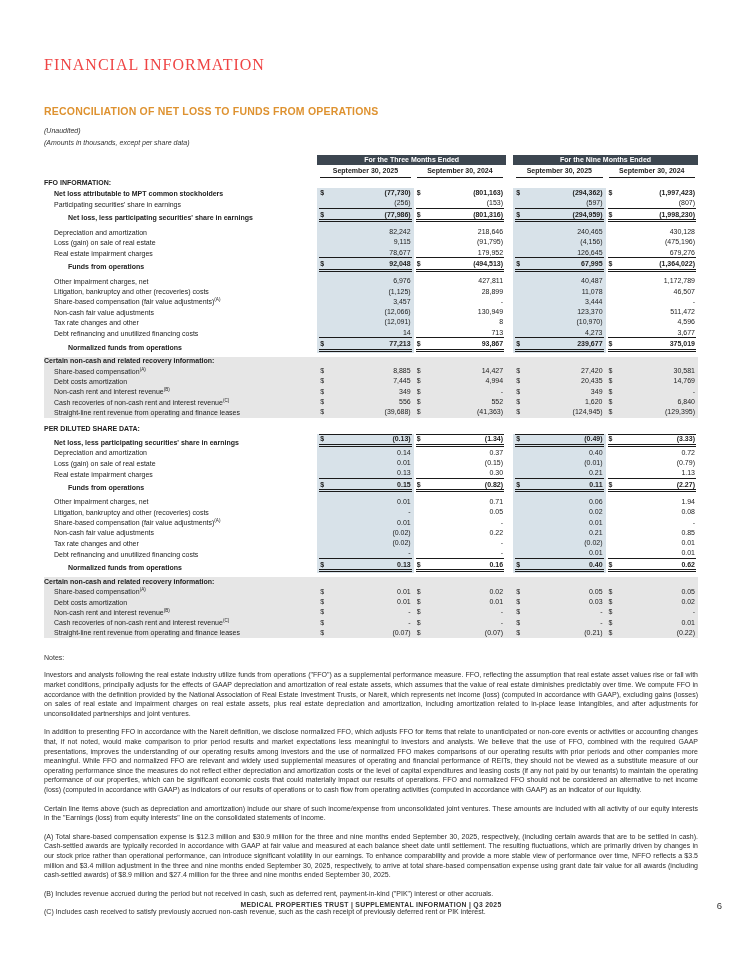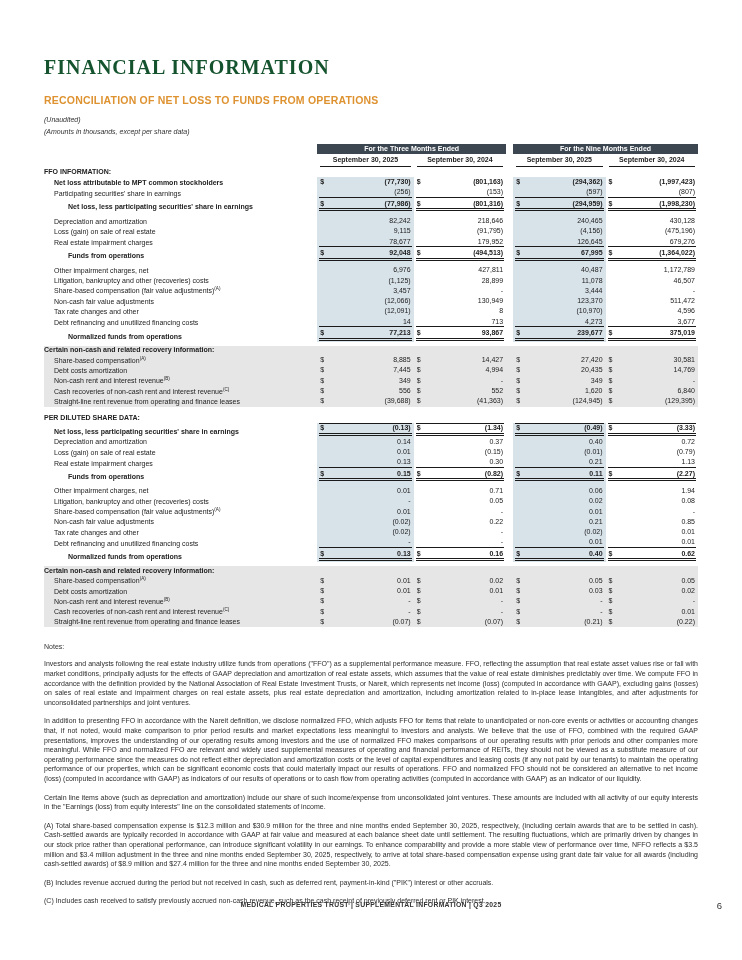--- a/index.html
+++ b/index.html
@@ -1,22 +1,22 @@
 <!DOCTYPE html>
 <html><head>
 <meta charset="utf-8">
 <style>
   * { margin:0; padding:0; box-sizing:border-box; }
   html,body { width:742px; height:960px; background:#ffffff; overflow:hidden;
               font-family:"Liberation Sans", sans-serif; color:#222; }
   .page { position:relative; width:742px; height:960px; padding:56px 44px 0 44px; }
 
-  .doc-title { font-family:"Liberation Serif", serif; font-size:20px; font-weight:700;
-               letter-spacing:1px; color:#14532d; }
-  .section-heading { margin-top:15px; font-size:10.5px; font-weight:bold;
+  .doc-title { font-family:"Liberation Serif", serif; font-size:16px; font-weight:400;
+               letter-spacing:1px; color:#ef4444; }
+  .section-heading { margin-top:31px; font-size:10.5px; font-weight:bold;
                      color:#DE9230; letter-spacing:.2px; }
   .subnote { margin-top:10px; font-size:7px; font-style:italic; color:#333; }
   .subnote + .subnote { margin-top:5px; }
 
   table.ffo { margin-top:9px; width:654px; border-collapse:collapse; table-layout:fixed; }
   table.ffo td { font-size:7px; line-height:8.2px; vertical-align:bottom; padding:0.8px 0; }
 
   col.c-label { width:272px; } col.c-v1 { width:96px; } col.c-v2 { width:92px; }
   col.c-sp { width:7px; } col.c-v3 { width:92px; } col.c-v4 { width:92px; }
 

